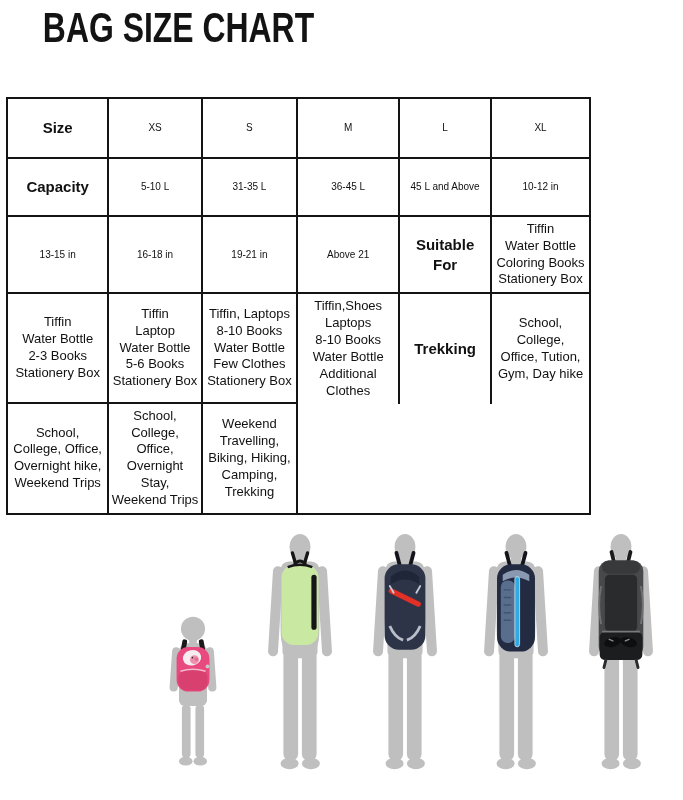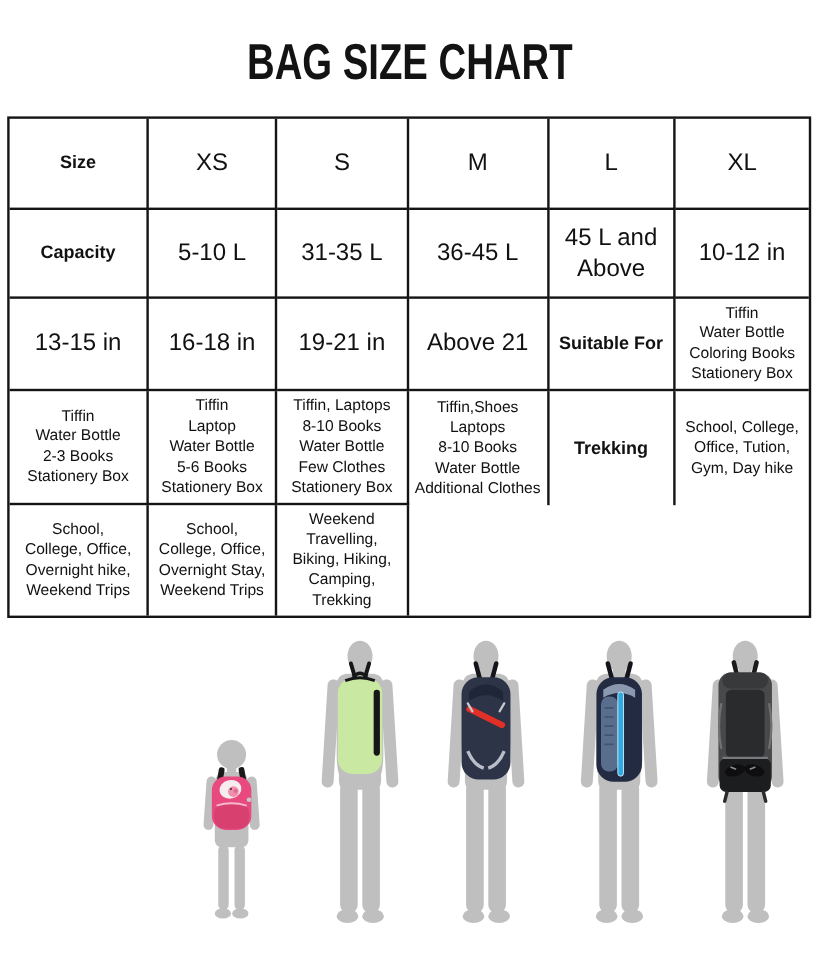--- a/index.html
+++ b/index.html
@@ -2,37 +2,37 @@
 <html><head>
 <meta charset="utf-8">
 <style>
   * { margin:0; padding:0; box-sizing:border-box; }
   html,body { background:#ffffff; }
   .page {
     position:relative; width:683px; height:800px; background:#ffffff;
     font-family:"Liberation Sans", sans-serif; color:#111; overflow:hidden;
     margin:0 auto;
   }
-  .title-wrap { position:absolute; top:28px; left:0; width:100%; text-align:center; }
+  .title-wrap { position:absolute; top:4px; left:0; width:100%; }
   .title-wrap h1 {
     display:inline-block; font-size:42px; font-weight:bold; color:#131313;
     letter-spacing:0px; transform:scaleX(0.76); transform-origin:center;
     font-family:"Liberation Sans", sans-serif;
   }
   .size-table {
-    position:absolute; left:6px; top:97px; width:670px; height:418px;
+    position:absolute; left:6px; top:97px; width:585px; height:418px;
     display:grid;
     grid-template-columns:117fr 108fr 110fr 118fr 106fr 112fr;
     grid-template-rows:85fr 83fr 76fr 93fr 81fr;
     border:2px solid #141414; background:#fff;
   }
   .cell {
     border-right:2px solid #141414; border-bottom:2px solid #141414;
     display:flex; align-items:center; justify-content:center;
-    text-align:center; padding:2px 3px; font-size:20px; line-height:1.3;
+    text-align:center; padding:2px 3px; font-size:10px; line-height:1.3;
   }
   .cell:nth-child(6n) { border-right:none; }
   .cell:nth-last-child(-n+6) { border-bottom:none; }
   .cell.label { font-weight:bold; font-size:15px; }
   .cell.multi { font-size:13px; line-height:1.3; white-space:pre-line; padding:4px 2px; }
   .figures-area { position:absolute; left:0; top:520px; width:683px; height:280px; }
   .fig { position:absolute; }
   .fig svg { display:block; }
 </style>
 </head>

